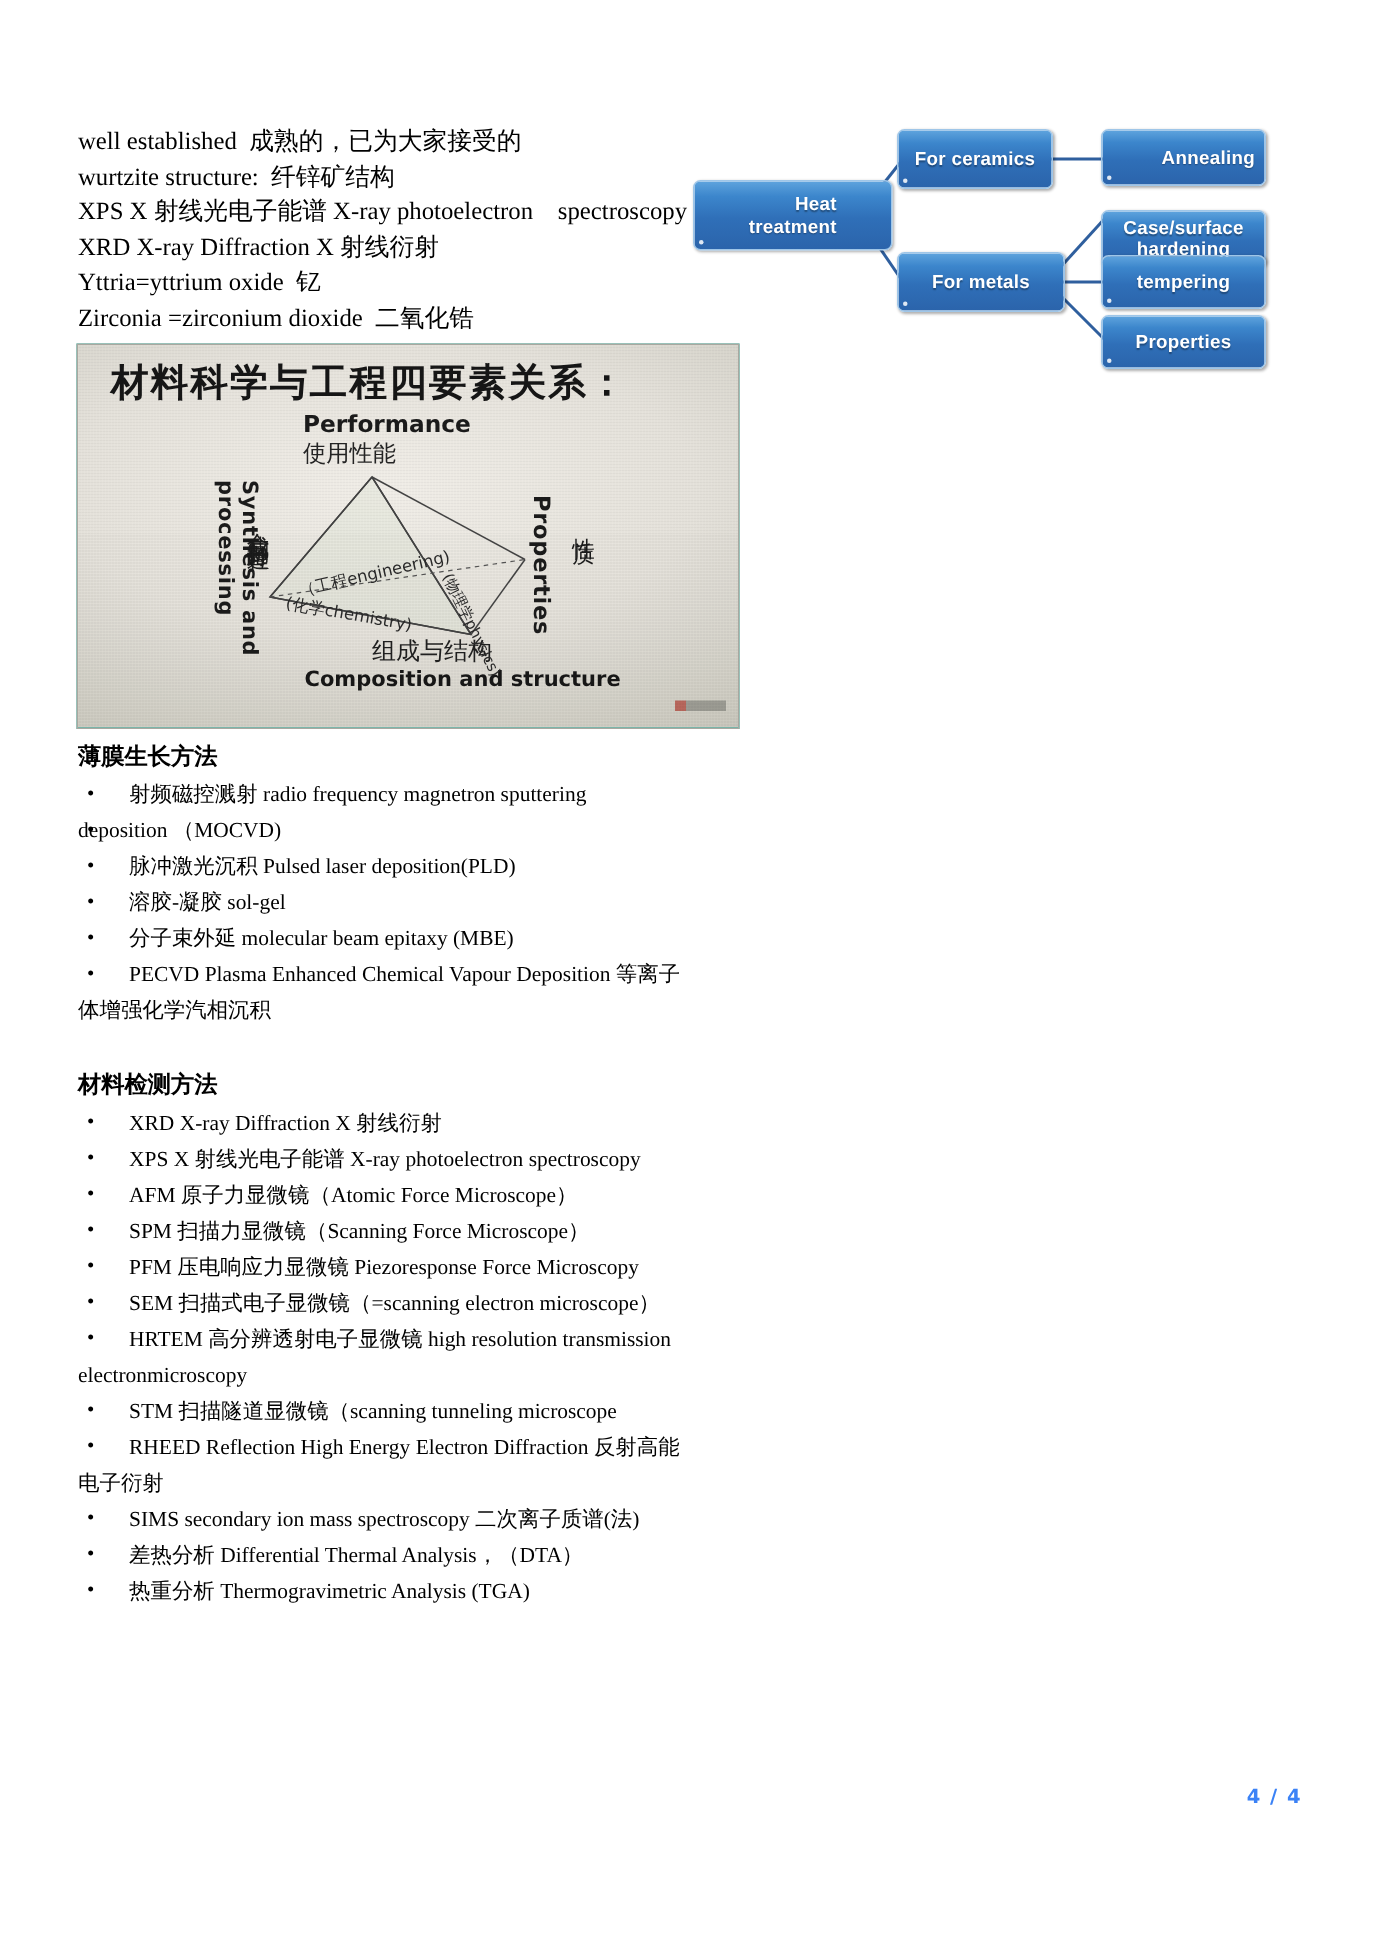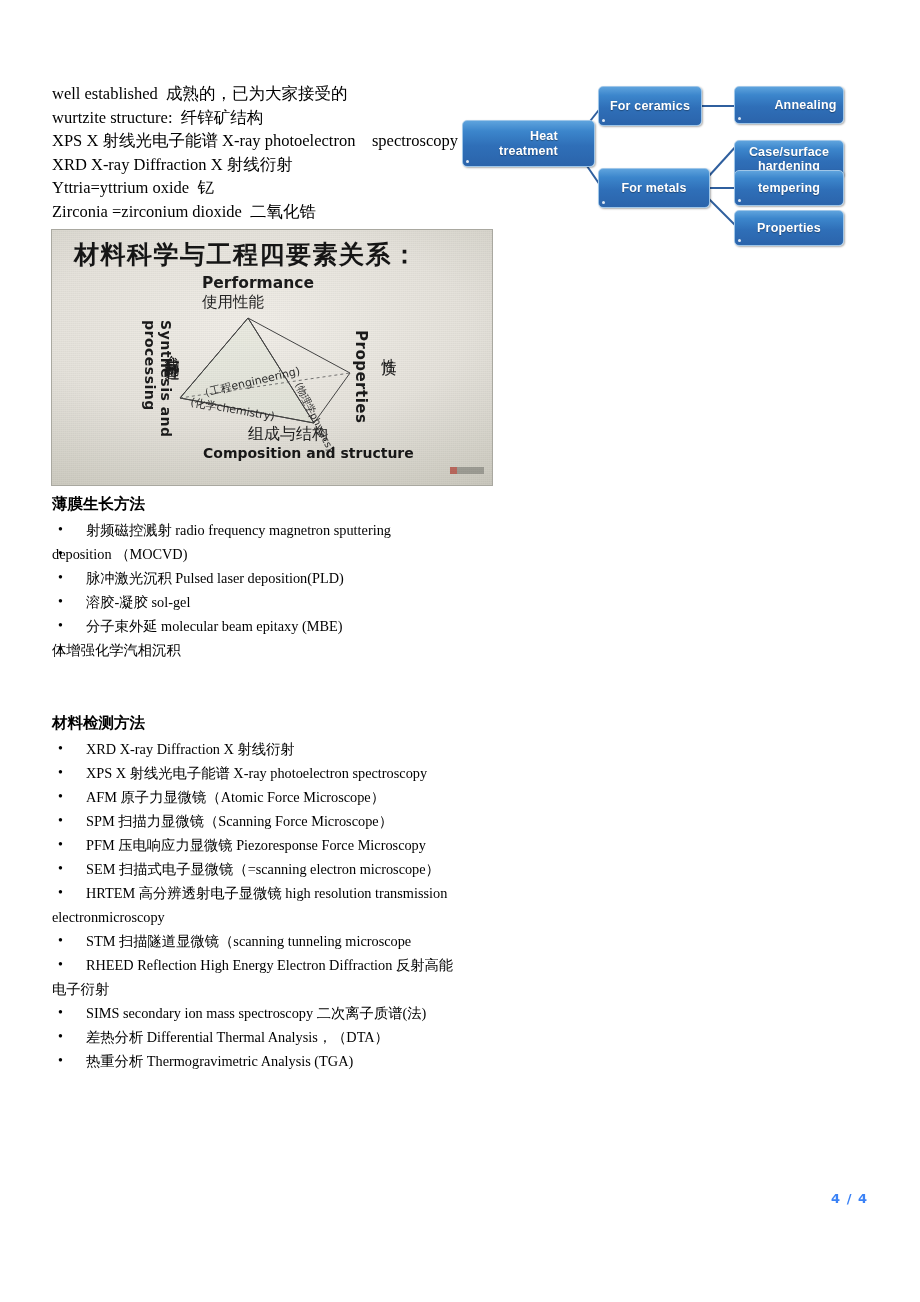--- a/index.html
+++ b/index.html
@@ -337,20 +337,21 @@
       <span class="txt">溶胶-凝胶 sol-gel</span>
     </div>
 
     <div class="brow">
       <span class="bullet">•</span>
       <span class="txt">分子束外延 molecular beam epitaxy (MBE)</span>
     </div>
 
     <div class="brow">
       <span class="bullet">•</span>
+      <span class="txt">PECVD Plasma Enhanced Chemical Vapour Deposition  等离子</span>
       <span class="cont" style="display:block">体增强化学汽相沉积</span>
     </div>
   </div>
 
   <div class="section-head" style="top:713px">材料检测方法</div>
 
   <div class="blist" style="top:737px">
     <div class="brow">
       <span class="bullet">•</span>
       <span class="txt">XRD X-ray Diffraction X 射线衍射</span>

